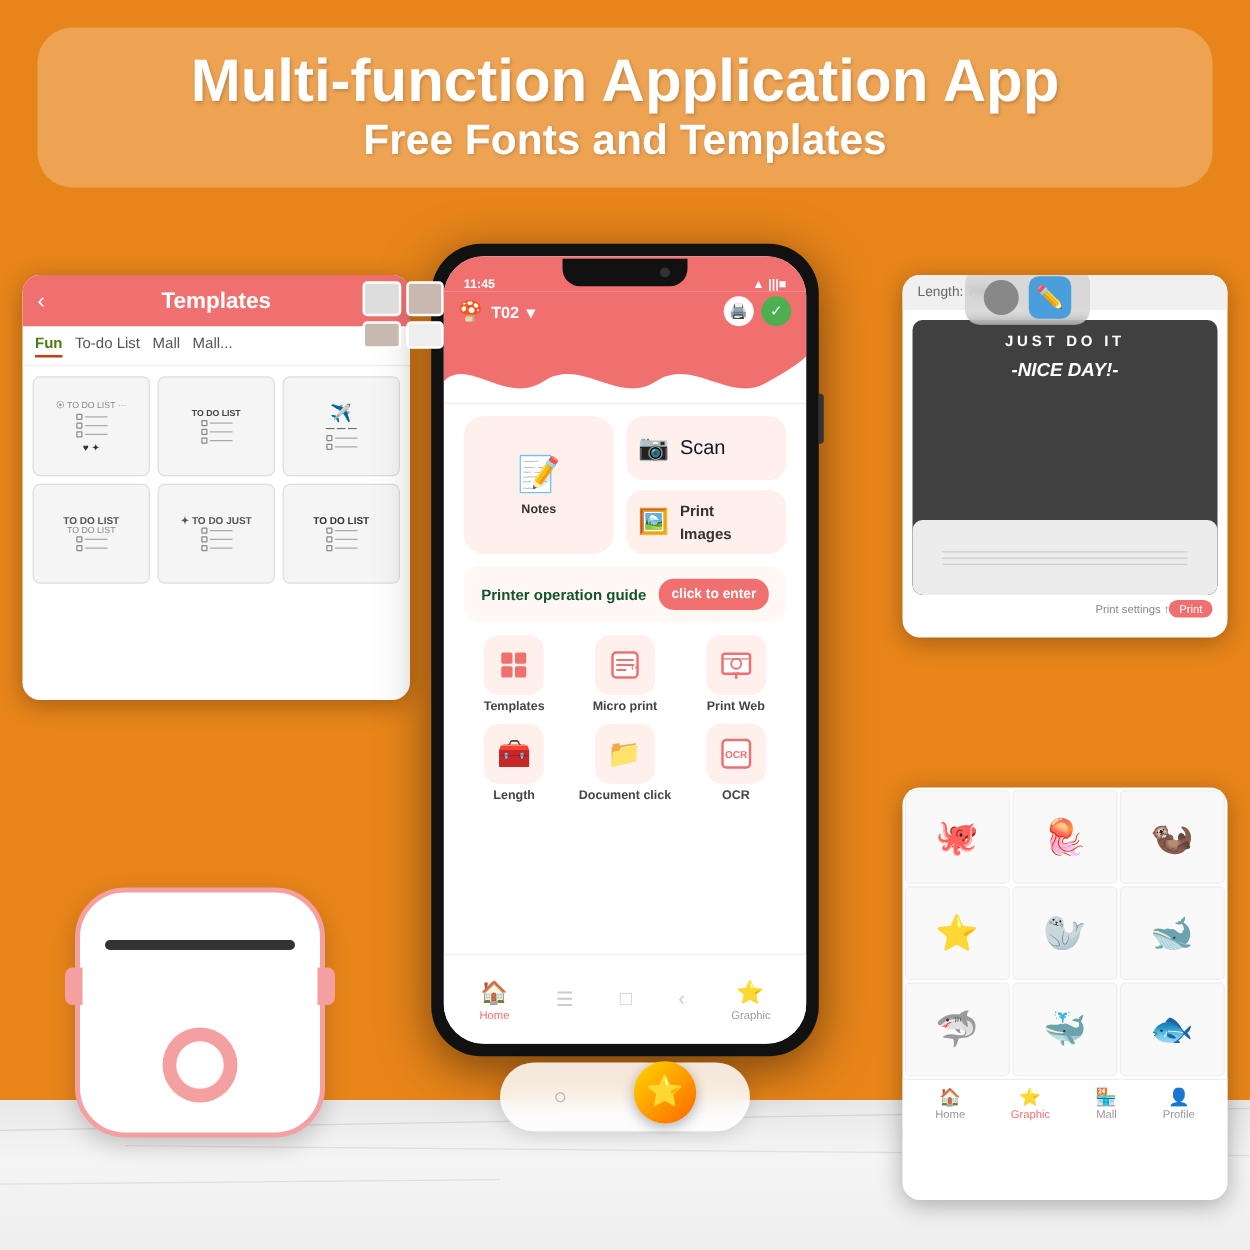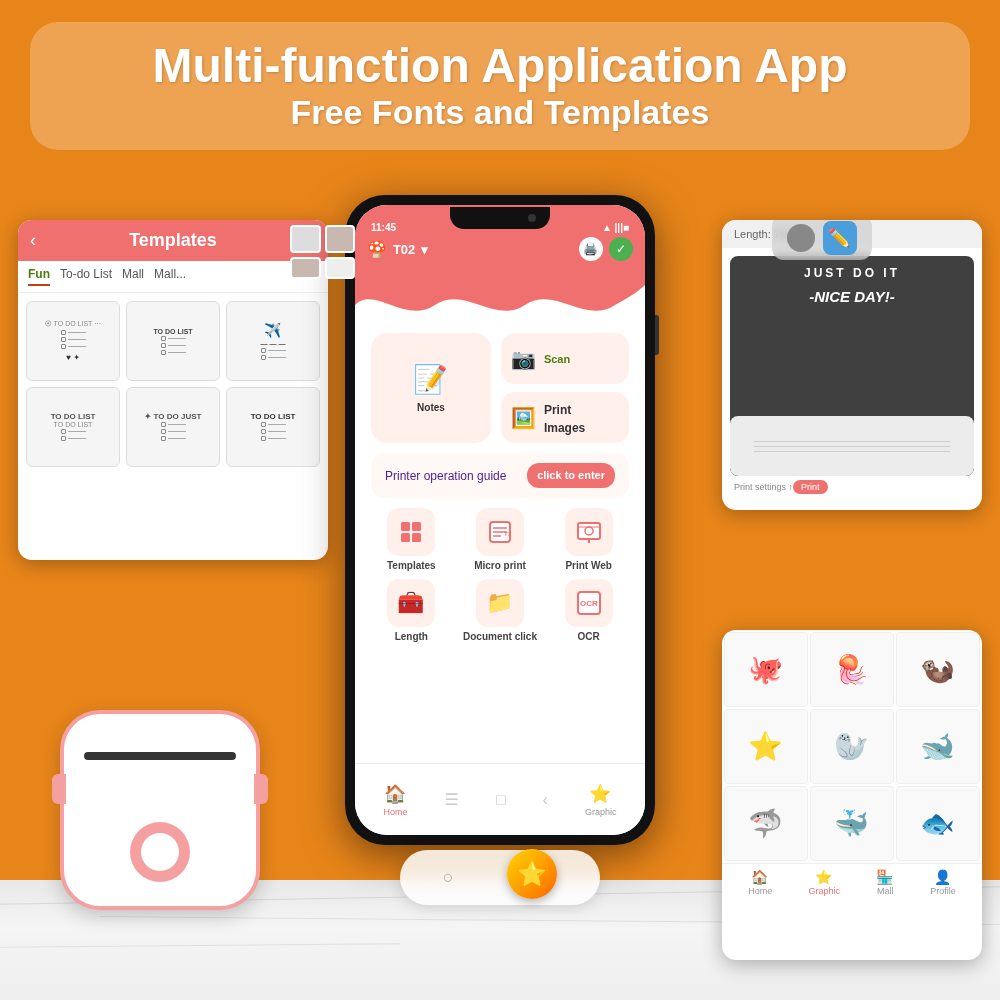--- a/index.html
+++ b/index.html
@@ -762,21 +762,21 @@
       <div style="position:absolute;top:10px;left:10px;right:10px;display:flex;flex-direction:column;align-items:center">
         <div style="font-size:12px;font-weight:900;letter-spacing:3px;color:white">JUST DO IT</div>
         <div style="font-size:15px;font-style:italic;color:white;margin-top:8px">-NICE DAY!-</div>
       </div>
       <div style="position:absolute;bottom:0;left:0;right:0;background:white;height:60px;border-radius:8px;opacity:0.9;display:flex;flex-direction:column;align-items:center;justify-content:center">
         <div style="width:80%;height:1px;background:#ddd;margin:2px 0;"></div>
         <div style="width:80%;height:1px;background:#ddd;margin:2px 0;"></div>
         <div style="width:80%;height:1px;background:#ddd;margin:2px 0;"></div>
       </div>
     </div>
-    <div style="display:flex;justify-content:flex-start;align-items:center;margin-top:4px;padding:0 4px;">
+    <div style="display:flex;justify-content:flex-end;align-items:center;margin-top:4px;padding:0 4px;">
       <span style="font-size:9px;color:#888">Print settings ↑</span>
       <span style="background:#F07070;color:white;font-size:9px;padding:2px 8px;border-radius:8px;">Print</span>
     </div>
   </div>
 
   <div class="camera-overlay">
     <div class="camera-circle"></div>
     <div class="edit-icon-box">✏️</div>
   </div>
 </div>
@@ -859,33 +859,33 @@
         <div class="app-row-1">
 
           <div class="app-icon-large">
             <span style="font-size:28px">📝</span>
             <span style="font-size:10px;color:#333;font-weight:600">Notes</span>
           </div>
 
           <div class="app-icon-medium">
             <div class="app-icon-small">
               <span style="font-size:20px">📷</span>
-              <span style="font-size:11px;color:#4d7c0f;font-weight:700">Scan</span>
+              <span style="font-size:16px;color:#0f172a;font-weight:400">Scan</span>
             </div>
             <div class="app-icon-small">
               <span style="font-size:20px">🖼️</span>
               <div>
                 <span style="font-size:12px;color:#333;font-weight:600;">Print<br>Images</span>
               </div>
             </div>
           </div>
         </div>
 
         <div class="printer-guide-banner">
-          <span style="font-size:12px;font-weight:400;color:#4c1d95;">Printer operation guide</span>
+          <span style="font-size:12px;font-weight:700;color:#14532d;">Printer operation guide</span>
           <div class="guide-btn">
             <span>click to enter</span>
           </div>
         </div>
 
         <div class="app-grid">
           <div class="app-grid-item">
             <div class="app-grid-icon">
               <svg width="24" height="24" viewBox="0 0 24 24" fill="none">
                 <rect x="2" y="2" width="9" height="9" rx="1.5" fill="#F07070"></rect>

